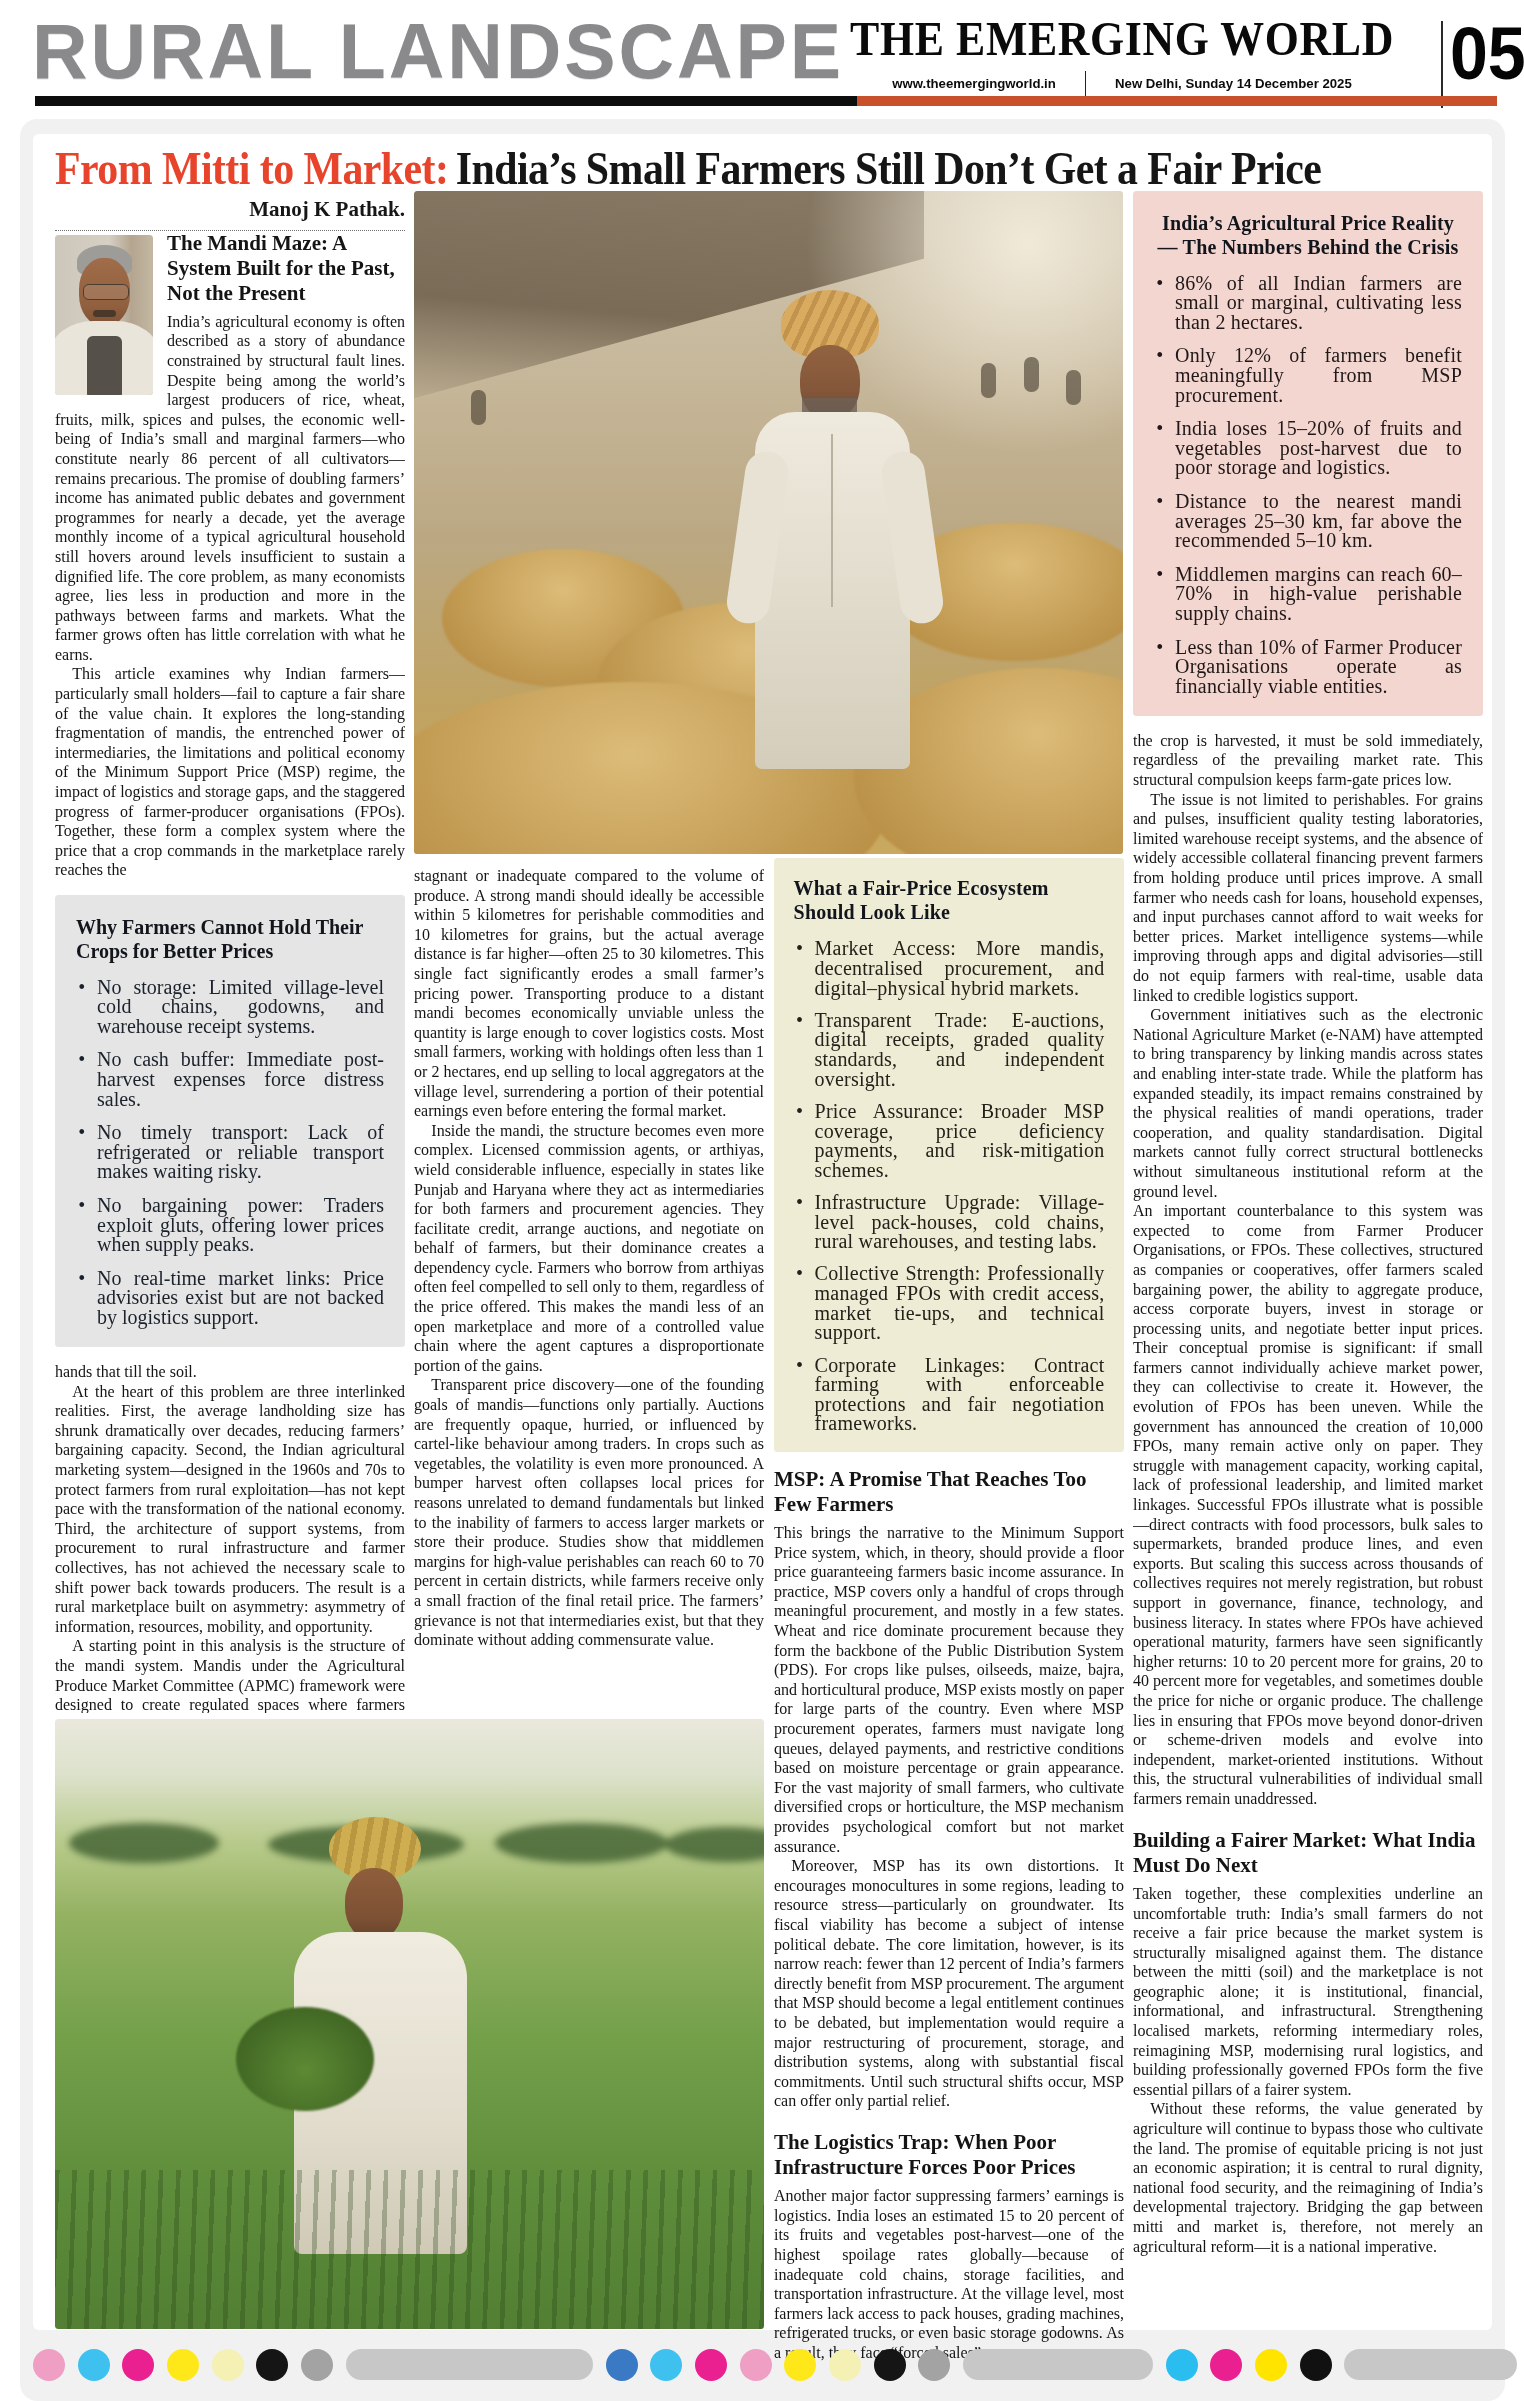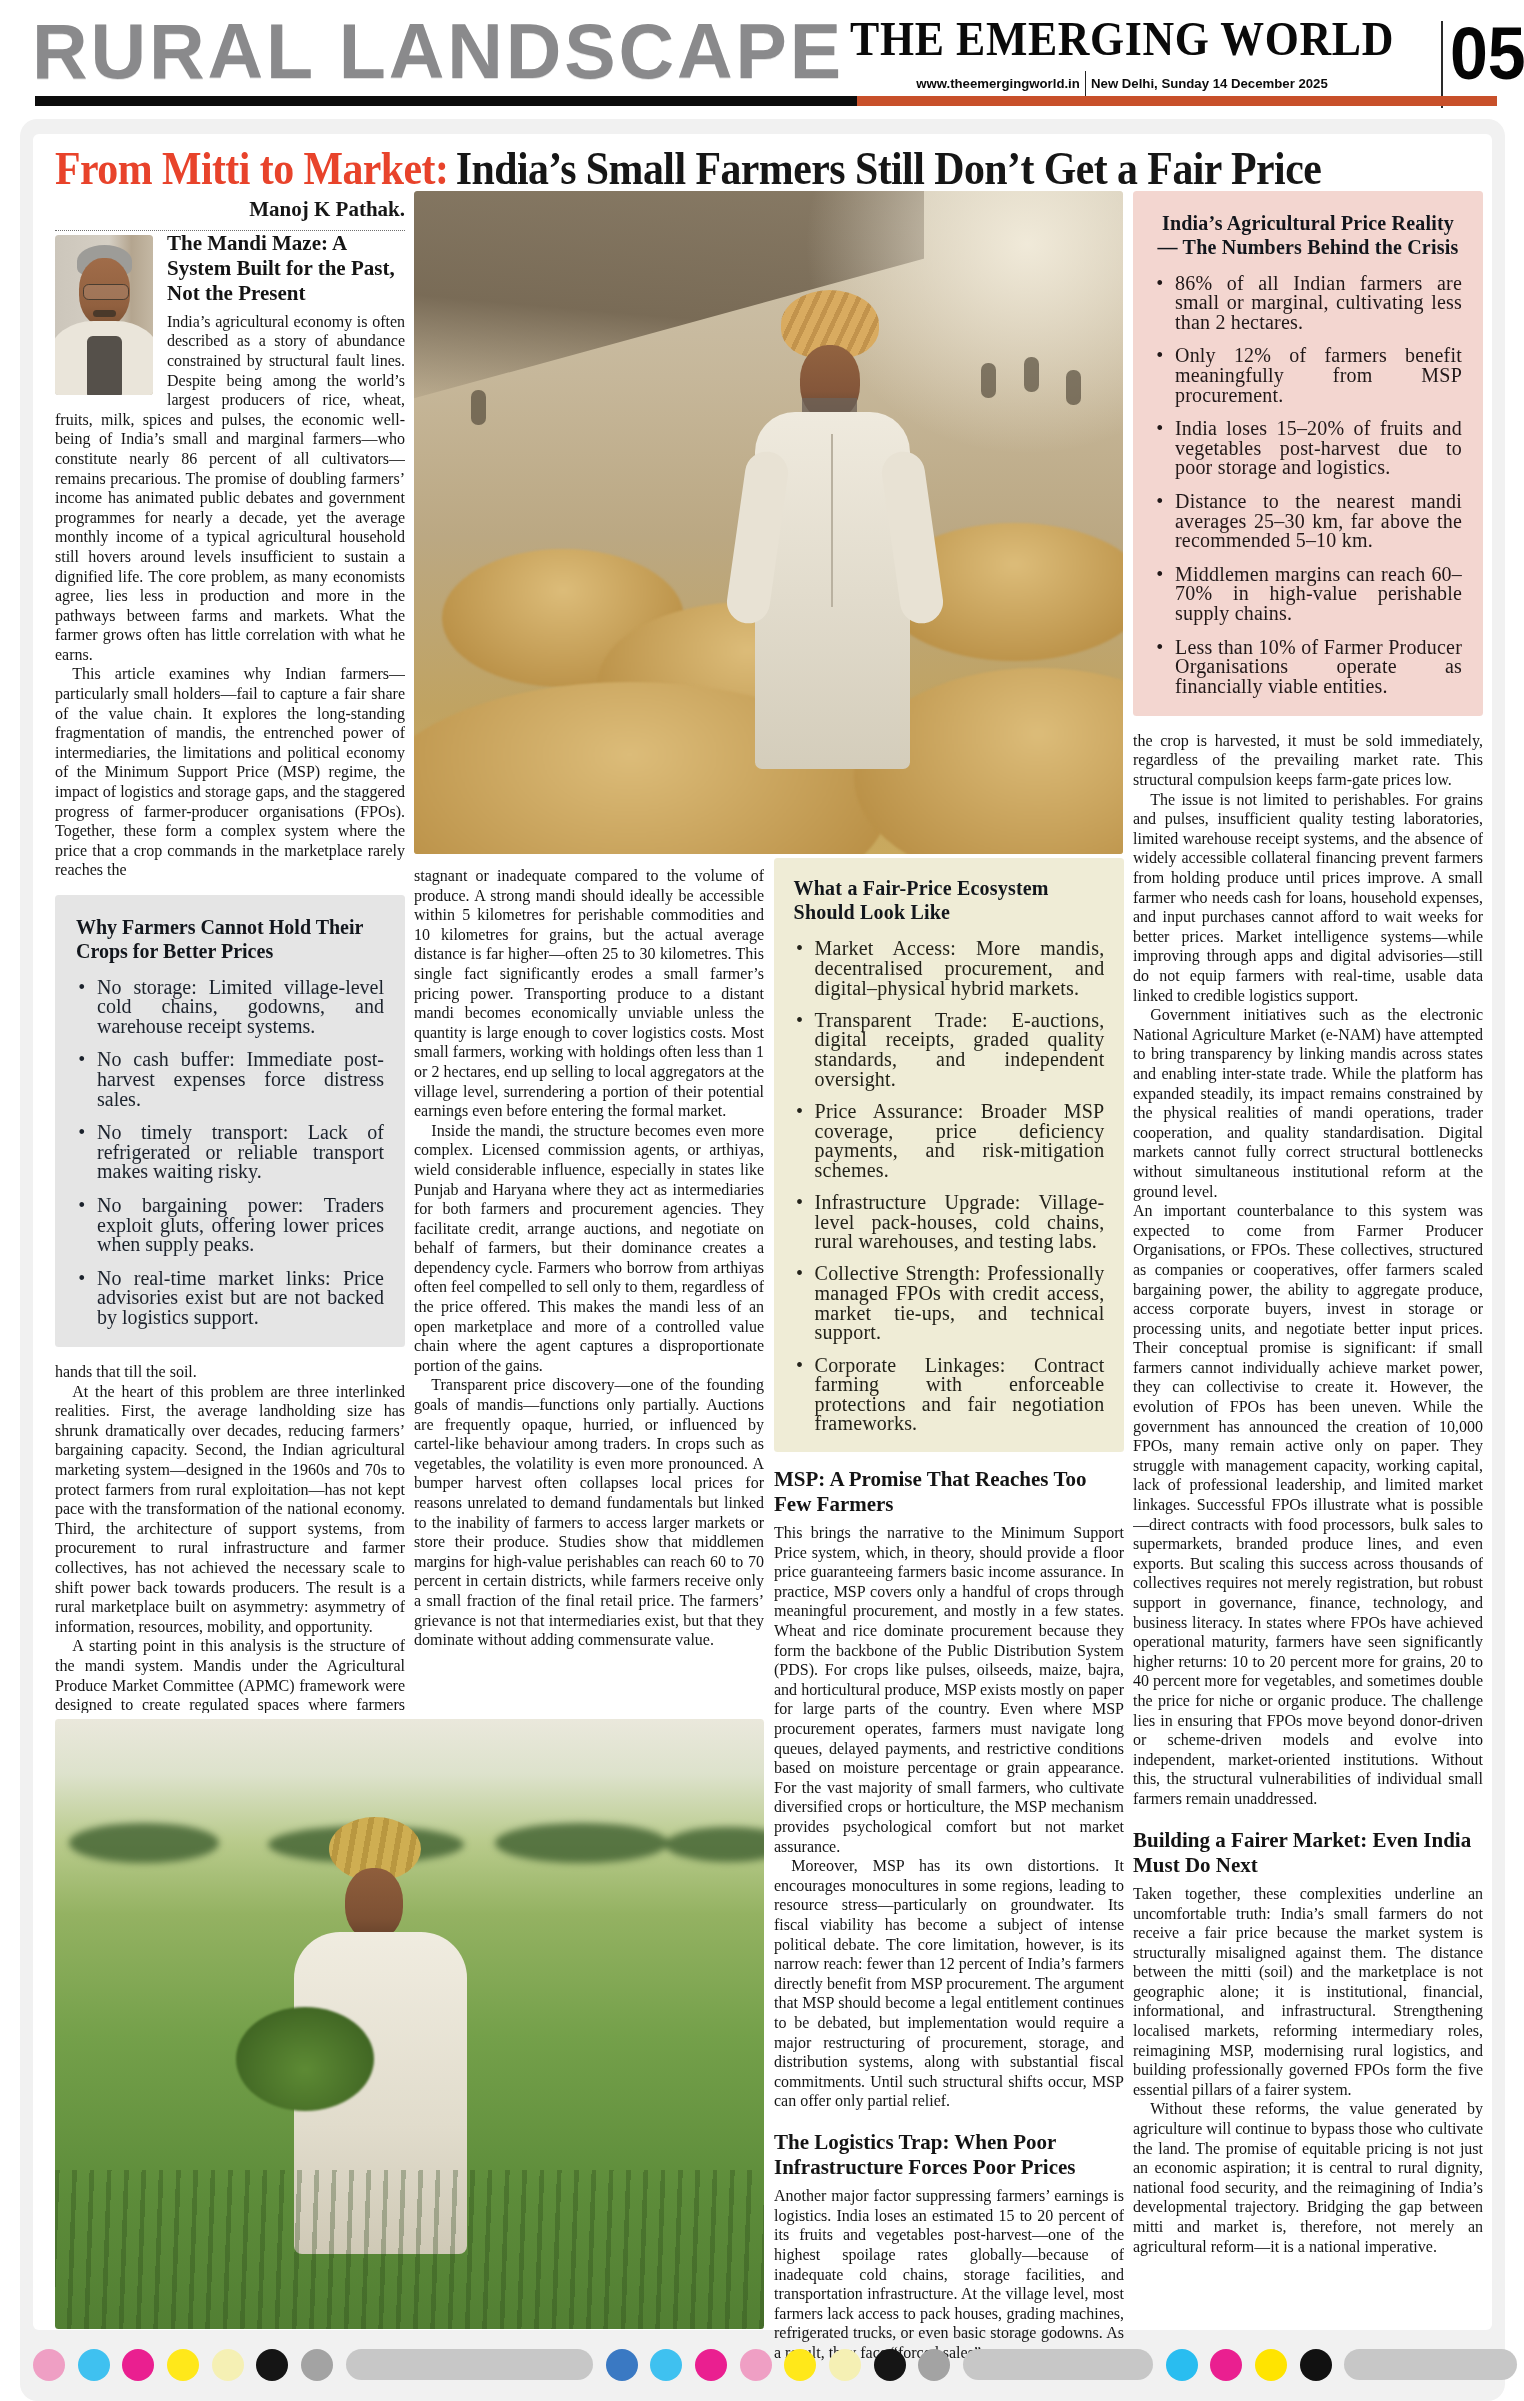--- a/index.html
+++ b/index.html
@@ -6,21 +6,21 @@
   .page{position:relative;width:1525px;height:2401px;background:#ffffff;overflow:hidden;
         font-family:"Liberation Serif",serif;color:#161616;}
 
   
   .brand{position:absolute;left:32px;top:12.7px;font-family:"Liberation Sans",sans-serif;
          font-weight:700;font-size:77px;line-height:1;color:#8a8a8c;letter-spacing:2.9px;
          text-shadow:0 1.2px 0 rgba(0,0,0,.12);}
   .paper-block{position:absolute;left:846px;top:14px;width:552px;text-align:center;}
   .paper-name{font-family:"Liberation Serif",serif;font-weight:700;font-size:43px;line-height:1.0;
               color:#0a0a0a;letter-spacing:0.6px;transform:scale(1.02,1.14);transform-origin:center top;}
-  .paper-sub{margin-top:14px;display:flex;justify-content:center;align-items:center;gap:5px;
+  .paper-sub{margin-top:14px;display:flex;justify-content:center;align-items:center;gap:29px;
              font-family:"Liberation Sans",sans-serif;font-weight:700;font-size:13.2px;color:#0c0c0c;}
   .vline{width:1.2px;height:25px;background:#222;}
   .pagenum-divider{position:absolute;left:1441px;top:21px;width:1.7px;height:87px;background:#2a2a2a;}
   .pagenum{position:absolute;left:1450px;top:5.8px;font-family:"Liberation Sans",sans-serif;
            font-weight:700;font-size:74px;line-height:1.3;color:#050505;transform:scaleX(.92);transform-origin:left top;}
   .bar{position:absolute;top:96px;height:10.4px;}
   .bar.black{left:35px;width:823px;background:#0d0d0d;}
   .bar.orange{left:857px;width:640px;}
 
   
@@ -236,21 +236,21 @@
         <li>India loses 15–20% of fruits and vegetables post-harvest due to poor storage and logistics.</li>
         <li>Distance to the nearest mandi averages 25–30 km, far above the recommended 5–10 km.</li>
         <li>Middlemen margins can reach 60–70% in high-value perishable supply chains.</li>
         <li>Less than 10% of Farmer Producer Organisations operate as financially viable entities.</li>
       </ul>
     </div>
     <p class="noindent">the crop is harvested, it must be sold immediately, regardless of the prevailing market rate. This structural compulsion keeps farm-gate prices low.</p>
     <p>The issue is not limited to perishables. For grains and pulses, insufficient quality testing laboratories, limited warehouse receipt systems, and the absence of widely accessible collateral financing prevent farmers from holding produce until prices improve. A small farmer who needs cash for loans, household expenses, and input purchases cannot afford to wait weeks for better prices. Market intelligence systems—while improving through apps and digital advisories—still do not equip farmers with real-time, usable data linked to credible logistics support.</p>
     <p>Government initiatives such as the electronic National Agriculture Market (e-NAM) have attempted to bring transparency by linking mandis across states and enabling inter-state trade. While the platform has expanded steadily, its impact remains constrained by the physical realities of mandi operations, trader cooperation, and quality standardisation. Digital markets cannot fully correct structural bottlenecks without simultaneous institutional reform at the ground level.</p>
     <p class="noindent">An important counterbalance to this system was expected to come from Farmer Producer Organisations, or FPOs. These collectives, structured as companies or cooperatives, offer farmers scaled bargaining power, the ability to aggregate produce, access corporate buyers, invest in storage or processing units, and negotiate better input prices. Their conceptual promise is significant: if small farmers cannot individually achieve market power, they can collectivise to create it. However, the evolution of FPOs has been uneven. While the government has announced the creation of 10,000 FPOs, many remain active only on paper. They struggle with management capacity, working capital, lack of professional leadership, and limited market linkages. Successful FPOs illustrate what is possible—direct contracts with food processors, bulk sales to supermarkets, branded produce lines, and even exports. But scaling this success across thousands of collectives requires not merely registration, but robust support in governance, finance, technology, and business literacy. In states where FPOs have achieved operational maturity, farmers have seen significantly higher returns: 10 to 20 percent more for grains, 20 to 40 percent more for vegetables, and sometimes double the price for niche or organic produce. The challenge lies in ensuring that FPOs move beyond donor-driven or scheme-driven models and evolve into independent, market-oriented institutions. Without this, the structural vulnerabilities of individual small farmers remain unaddressed.</p>
-    <h3 class="sub-head">Building a Fairer Market: Even India Must Do Next</h3>
+    <h3 class="sub-head">Building a Fairer Market: What India Must Do Next</h3>
     <p class="noindent">Taken together, these complexities underline an uncomfortable truth: India’s small farmers do not receive a fair price because the market system is structurally misaligned against them. The distance between the mitti (soil) and the marketplace is not geographic alone; it is institutional, financial, informational, and infrastructural. Strengthening localised markets, reforming intermediary roles, reimagining MSP, modernising rural logistics, and building professionally governed FPOs form the five essential pillars of a fairer system.</p>
     <p>Without these reforms, the value generated by agriculture will continue to bypass those who cultivate the land. The promise of equitable pricing is not just an economic aspiration; it is central to rural dignity, national food security, and the reimagining of India’s developmental trajectory. Bridging the gap between mitti and market is, therefore, not merely an agricultural reform—it is a national imperative.</p>
   </div>
 
   <div class="ph" id="photo-bottom">
     <div class="pb-trees">
       <div class="pb-tree" style="left:2%;top:0;width:150px;height:40px;"></div>
       <div class="pb-tree" style="left:30%;top:3.5px;width:196px;height:37px;"></div>
       <div class="pb-tree" style="left:62%;top:0;width:173px;height:40px;"></div>
       <div class="pb-tree" style="left:86%;top:4.6px;width:127px;height:35px;"></div>

